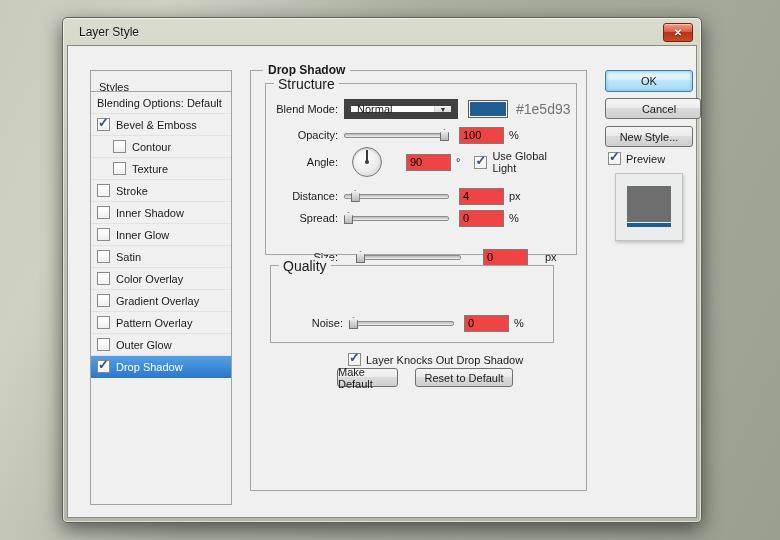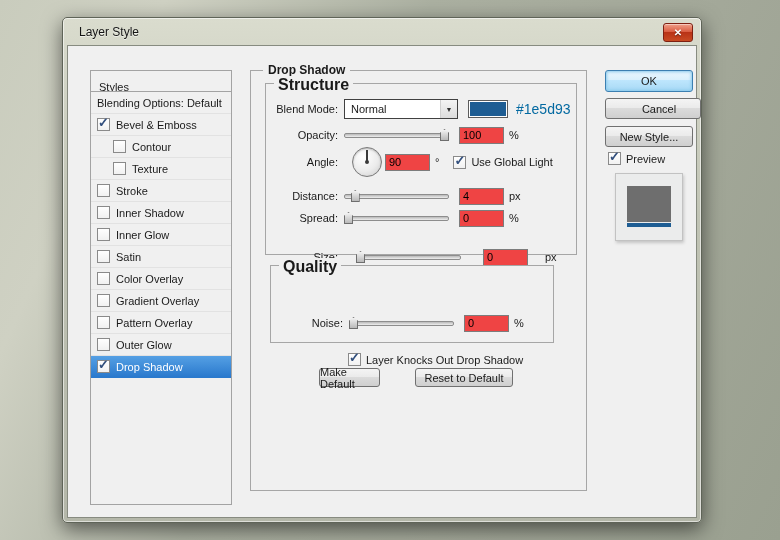--- a/index.html
+++ b/index.html
@@ -48,41 +48,41 @@
     font:11px "Liberation Sans",sans-serif; padding:0 3px; margin-left:10px; flex:none; }
   .unit { margin-left:5px; flex:none; }
 
   .slider { position:relative; width:105px; height:14px; flex:none; }
   .slider .track { position:absolute; left:0; right:0; top:5px; height:5px;
     background:linear-gradient(#b9b9b9,#eeeeee); border:1px solid #8d8d8d; border-radius:2px; }
   .slider .thumb { position:absolute; top:1px; width:9px; height:12px;
     background:linear-gradient(#f2f2f2,#b9b9b9); border:1px solid #6e6e6e;
     clip-path:polygon(50% 0,100% 32%,100% 100%,0 100%,0 32%); }
 
-  .combo { width:114px; height:20px; border:1px solid #404040; background:#fff;
+  .combo { width:114px; height:20px; border:7px solid #404040; background:#fff;
     display:flex; align-items:center; flex:none; cursor:default; }
   .combo-text { flex:1; padding-left:6px; }
   .combo-arrow { width:17px; height:100%; display:flex; align-items:center; justify-content:center;
     font-size:7px; color:#333; border-left:1px solid #cfcfcf; background:linear-gradient(#f4f4f4,#dcdcdc); }
 
   .w7-btn { background:linear-gradient(#f4f4f4 0%,#ebebeb 45%,#dcdcdc 46%,#cfcfcf 100%);
     border:1px solid #707070; border-radius:3px; display:flex; align-items:center; justify-content:center;
     font-size:11px; cursor:pointer; }
   .default-btn { border-color:#3c7fb1;
     background:linear-gradient(#eaf6fd 0%,#d9f0fc 45%,#bee6fd 46%,#a7d9f5 100%);
     box-shadow:inset 0 0 3px 1px #8ccaec; }
 
   
   .main-panel { position:absolute; left:182px; top:24px; width:337px; height:421px;
     border:1px solid #a6a6a6; }
   .panel-title { position:absolute; top:-8px; left:12px; background:#f0f0f0; padding:0 5px;
     font-weight:bold; font-size:12px; }
   .group { position:absolute; border:1px solid #a6a6a6; }
   .legend { position:absolute; top:-8px; left:8px; background:#f0f0f0; padding:0 4px;
-    font-weight:bold; font-size:16px; }
+    font-weight:normal; font-size:14px; }
   .g-structure { left:14px; top:12px; width:312px; height:172px; }
   .g-quality  { left:19px; top:194px; width:284px; height:78px; }
   .row { position:absolute; left:0; right:6px; display:flex; align-items:center; }
   .lbl { width:72px; text-align:right; margin-right:6px; flex:none; }
 
   .swatch { width:40px; height:18px; margin-left:10px; border:1px solid #5c5c5c;
     box-shadow:inset 0 0 0 1px #ffffff; flex:none; cursor:pointer; }
   .hex { margin-left:8px; font-size:14px; }
 
   .dial { width:30px; height:30px; border-radius:50%; border:1px solid #7a7a7a; margin-left:8px;
@@ -93,21 +93,21 @@
     border-radius:50%; background:#3a3a3a; }
 
   .contour-picker { display:flex; flex:none; cursor:pointer; }
   .contour-thumb { width:30px; height:30px; border:1px solid #777;
     background:linear-gradient(135deg,#ffffff 0%,#ffffff 49%,#6e6e6e 50%,#d4d4d4 100%); }
   .contour-arrow { width:13px; height:30px; border:1px solid #777; border-left:none;
     background:linear-gradient(#f5f5f5,#d8d8d8); display:flex; align-items:flex-end;
     justify-content:center; padding-bottom:3px; font-size:6px; color:#333; }
 
   .knockout-row { position:absolute; left:97px; top:282px; display:flex; align-items:center; }
-  .mkdef-btn  { position:absolute; left:68px;  top:297px; width:61px; height:19px; }
+  .mkdef-btn  { position:absolute; left:86px;  top:297px; width:61px; height:19px; }
   .resetdef-btn { position:absolute; left:164px; top:297px; width:98px; height:19px; }
 
   
   .ok-btn   { position:absolute; left:537px; top:24px; width:88px; height:22px; }
   .cancel-btn { position:absolute; left:537px; top:52px; width:96px; height:21px;padding-left:12px; }
   .newstyle-btn { position:absolute; left:537px; top:80px; width:88px; height:21px; }
   .preview-row { position:absolute; left:540px; top:106px; display:flex; align-items:center; }
   .preview-box { position:absolute; left:547px; top:127px; width:68px; height:68px;
     background:#ebecec; border:1px solid #c2c2c2; box-shadow:1px 2px 3px rgba(0,0,0,.18); }
   .preview-square { width:44px; height:36px; margin:12px auto 0 auto; }
@@ -191,40 +191,40 @@
         <div class="group g-structure">
           <span class="legend">Structure</span>
 
           <div class="row" style="top:14px;height:22px;">
             <span class="lbl">Blend Mode:</span>
             <div class="combo">
               <span class="combo-text">Normal</span>
               <span class="combo-arrow">▼</span>
             </div>
             <div class="swatch" style="background-color: rgb(30, 93, 147);"></div>
-            <span class="hex" style="color: #0369a1;">#1e5d93</span>
+            <span class="hex" style="color: #737373;">#1e5d93</span>
           </div>
 
           <div class="row" style="top:42px;height:18px;">
             <span class="lbl">Opacity:</span>
             <div class="slider">
               <div class="track"></div>
               <div class="thumb" style="left: calc(100% - 9px);"></div>
             </div>
             <input class="numbox" value="100" style="">
             <span class="unit">%</span>
           </div>
 
           <div class="row" style="top:60px;height:36px;">
             <span class="lbl">Angle:</span>
             <div class="dial">
               <div class="dial-needle"></div>
               <div class="dial-center"></div>
             </div>
-            <input class="numbox" style="margin-left: 3px;" value="90">
+            <input class="numbox" style="margin-left: 24px;" value="90">
             <span class="unit">°</span>
             <span class="cb checked" style="margin-left:14px;"></span>
             <span class="cb-lab">Use Global Light</span>
           </div>
 
           <div class="row" style="top:103px;height:18px;">
             <span class="lbl">Distance:</span>
             <div class="slider">
               <div class="track"></div>
               <div class="thumb" style="left: calc(7% - 0.63px);"></div>

